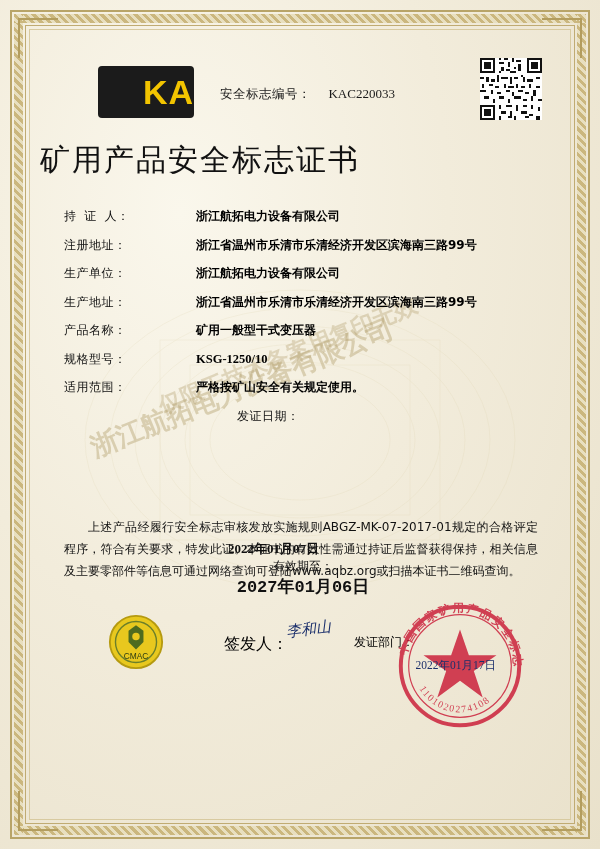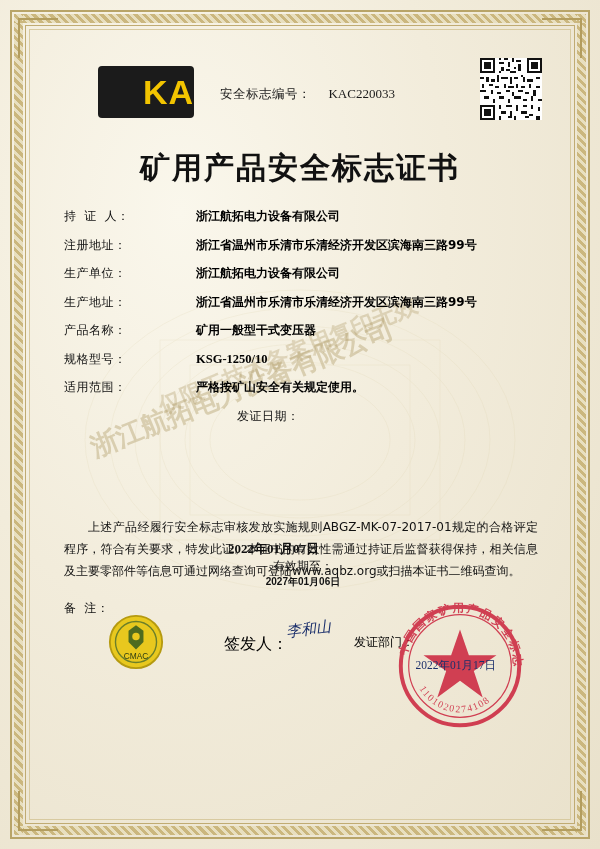--- a/index.html
+++ b/index.html
@@ -134,24 +134,23 @@
     right: 18px;
     top: 0px;
     width: 62px;
     height: 62px;
   }
 
   
   .title {
     position: absolute;
     left: 0; right: 0;
-    top: 108px;
-    text-align: center;
+    top: 100px;
     font-size: 30px;
-    font-weight: bold;
+    font-weight: normal;
     letter-spacing: 2px;
     color: #111;
     font-family: "DejaVu Sans", sans-serif;
   }
 
   
   .fields {
     position: absolute;
     left: 24px;
     right: 18px;
@@ -198,22 +197,22 @@
     font-size: 13px;
     font-weight: bold;
     width: 150px;
   }
   .date-row .d-label2 {
     font-family: "DejaVu Sans", sans-serif;
     font-size: 12px;
     white-space: nowrap;
   }
   .date-row .d-value2 {
-    font-family: Liberation Sans, sans-serif;
-    font-size: 10px;
+    font-family: Liberation Mono, monospace;
+    font-size: 17px;
     font-weight: bold;
   }
 
   
   .statement {
     position: absolute;
     left: 24px;
     right: 22px;
     top: 476px;
     font-size: 12px;
@@ -463,24 +462,20 @@
         <div class="field-value">严格按矿山安全有关规定使用。</div>
       </div>
 
       <div class="date-row">
         <div class="field-label">发证日期：</div>
         <div class="d-value">2022年01月07日</div>
         <div class="d-label2">有效期至：</div>
         <div class="d-value2">2027年01月06日</div>
       </div>
 
-      <div class="field-row">
-        <div class="field-label">备    注：</div>
-        <div class="field-value"></div>
-      </div>
 
     </div>
 
     <div class="statement">上述产品经履行安全标志审核发放实施规则ABGZ-MK-07-2017-01规定的合格评定程序，符合有关要求，特发此证。本证书的有效性需通过持证后监督获得保持，相关信息及主要零部件等信息可通过网络查询可登陆www.aqbz.org或扫描本证书二维码查询。</div>
 
     <div class="sign-area">
 
       <svg class="cmac-badge" viewBox="0 0 60 60">
         <circle cx="30" cy="30" r="28" fill="#e8c81e" stroke="#b59a10" stroke-width="2"></circle>
         <circle cx="30" cy="30" r="22" fill="none" stroke="#6b7f2a" stroke-width="1.5"></circle>

